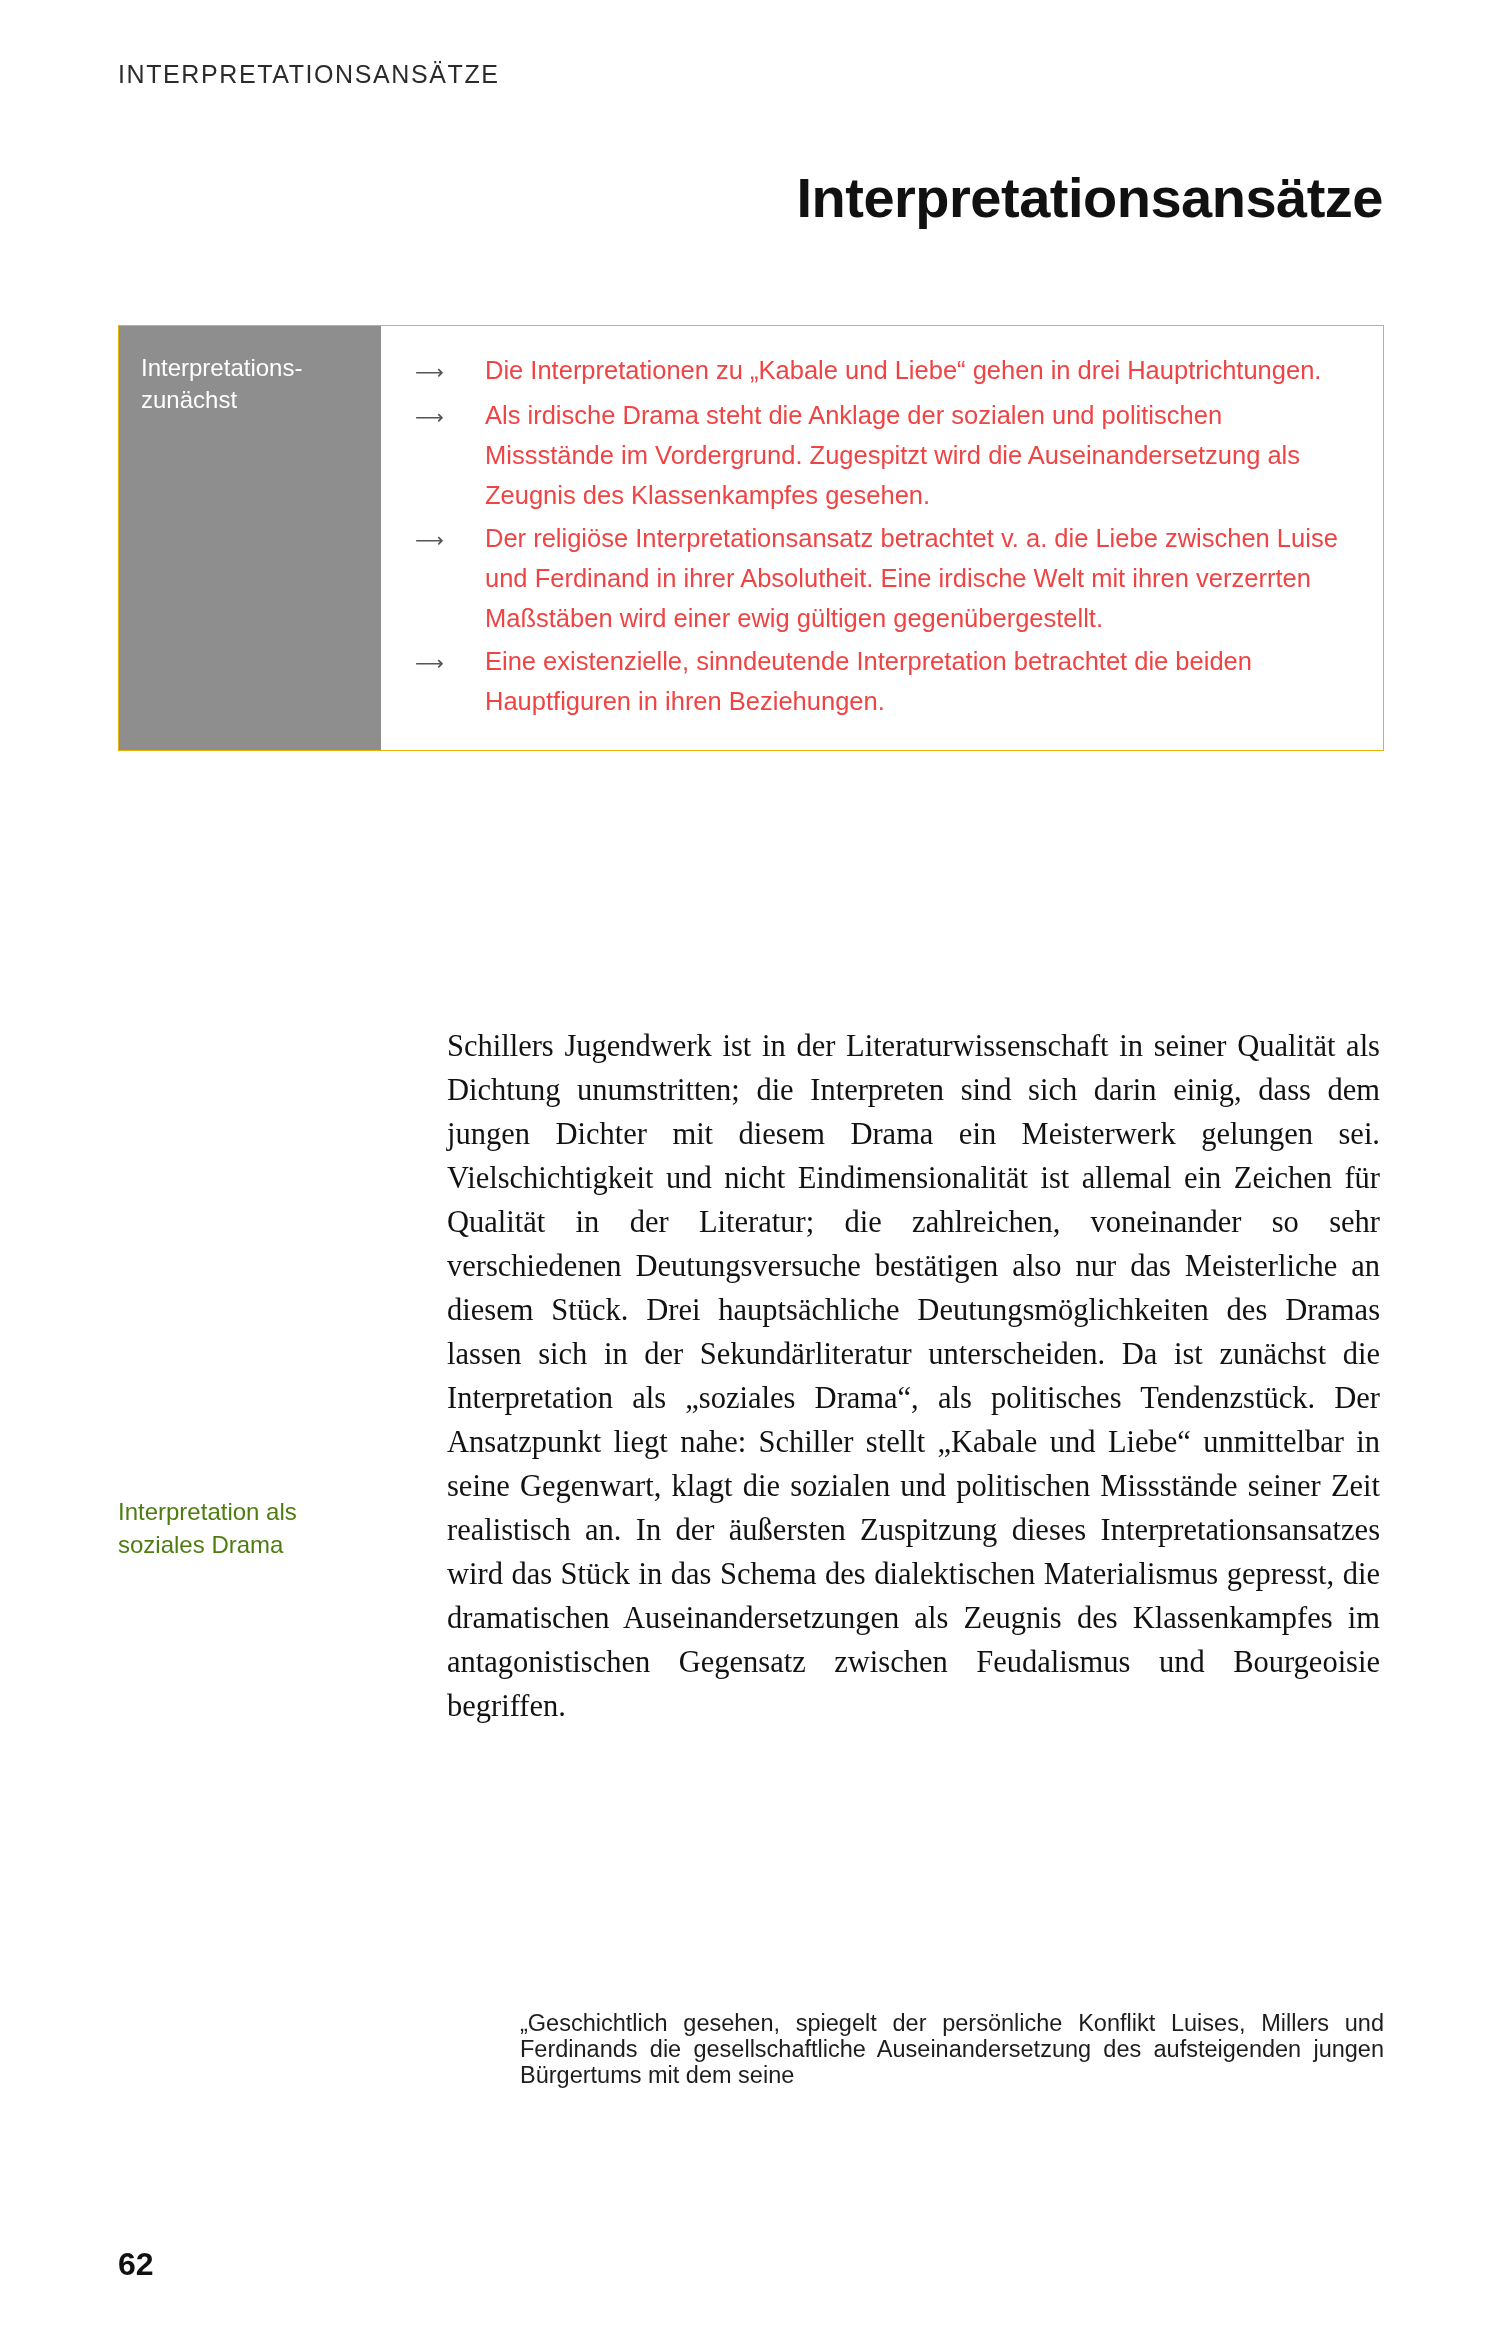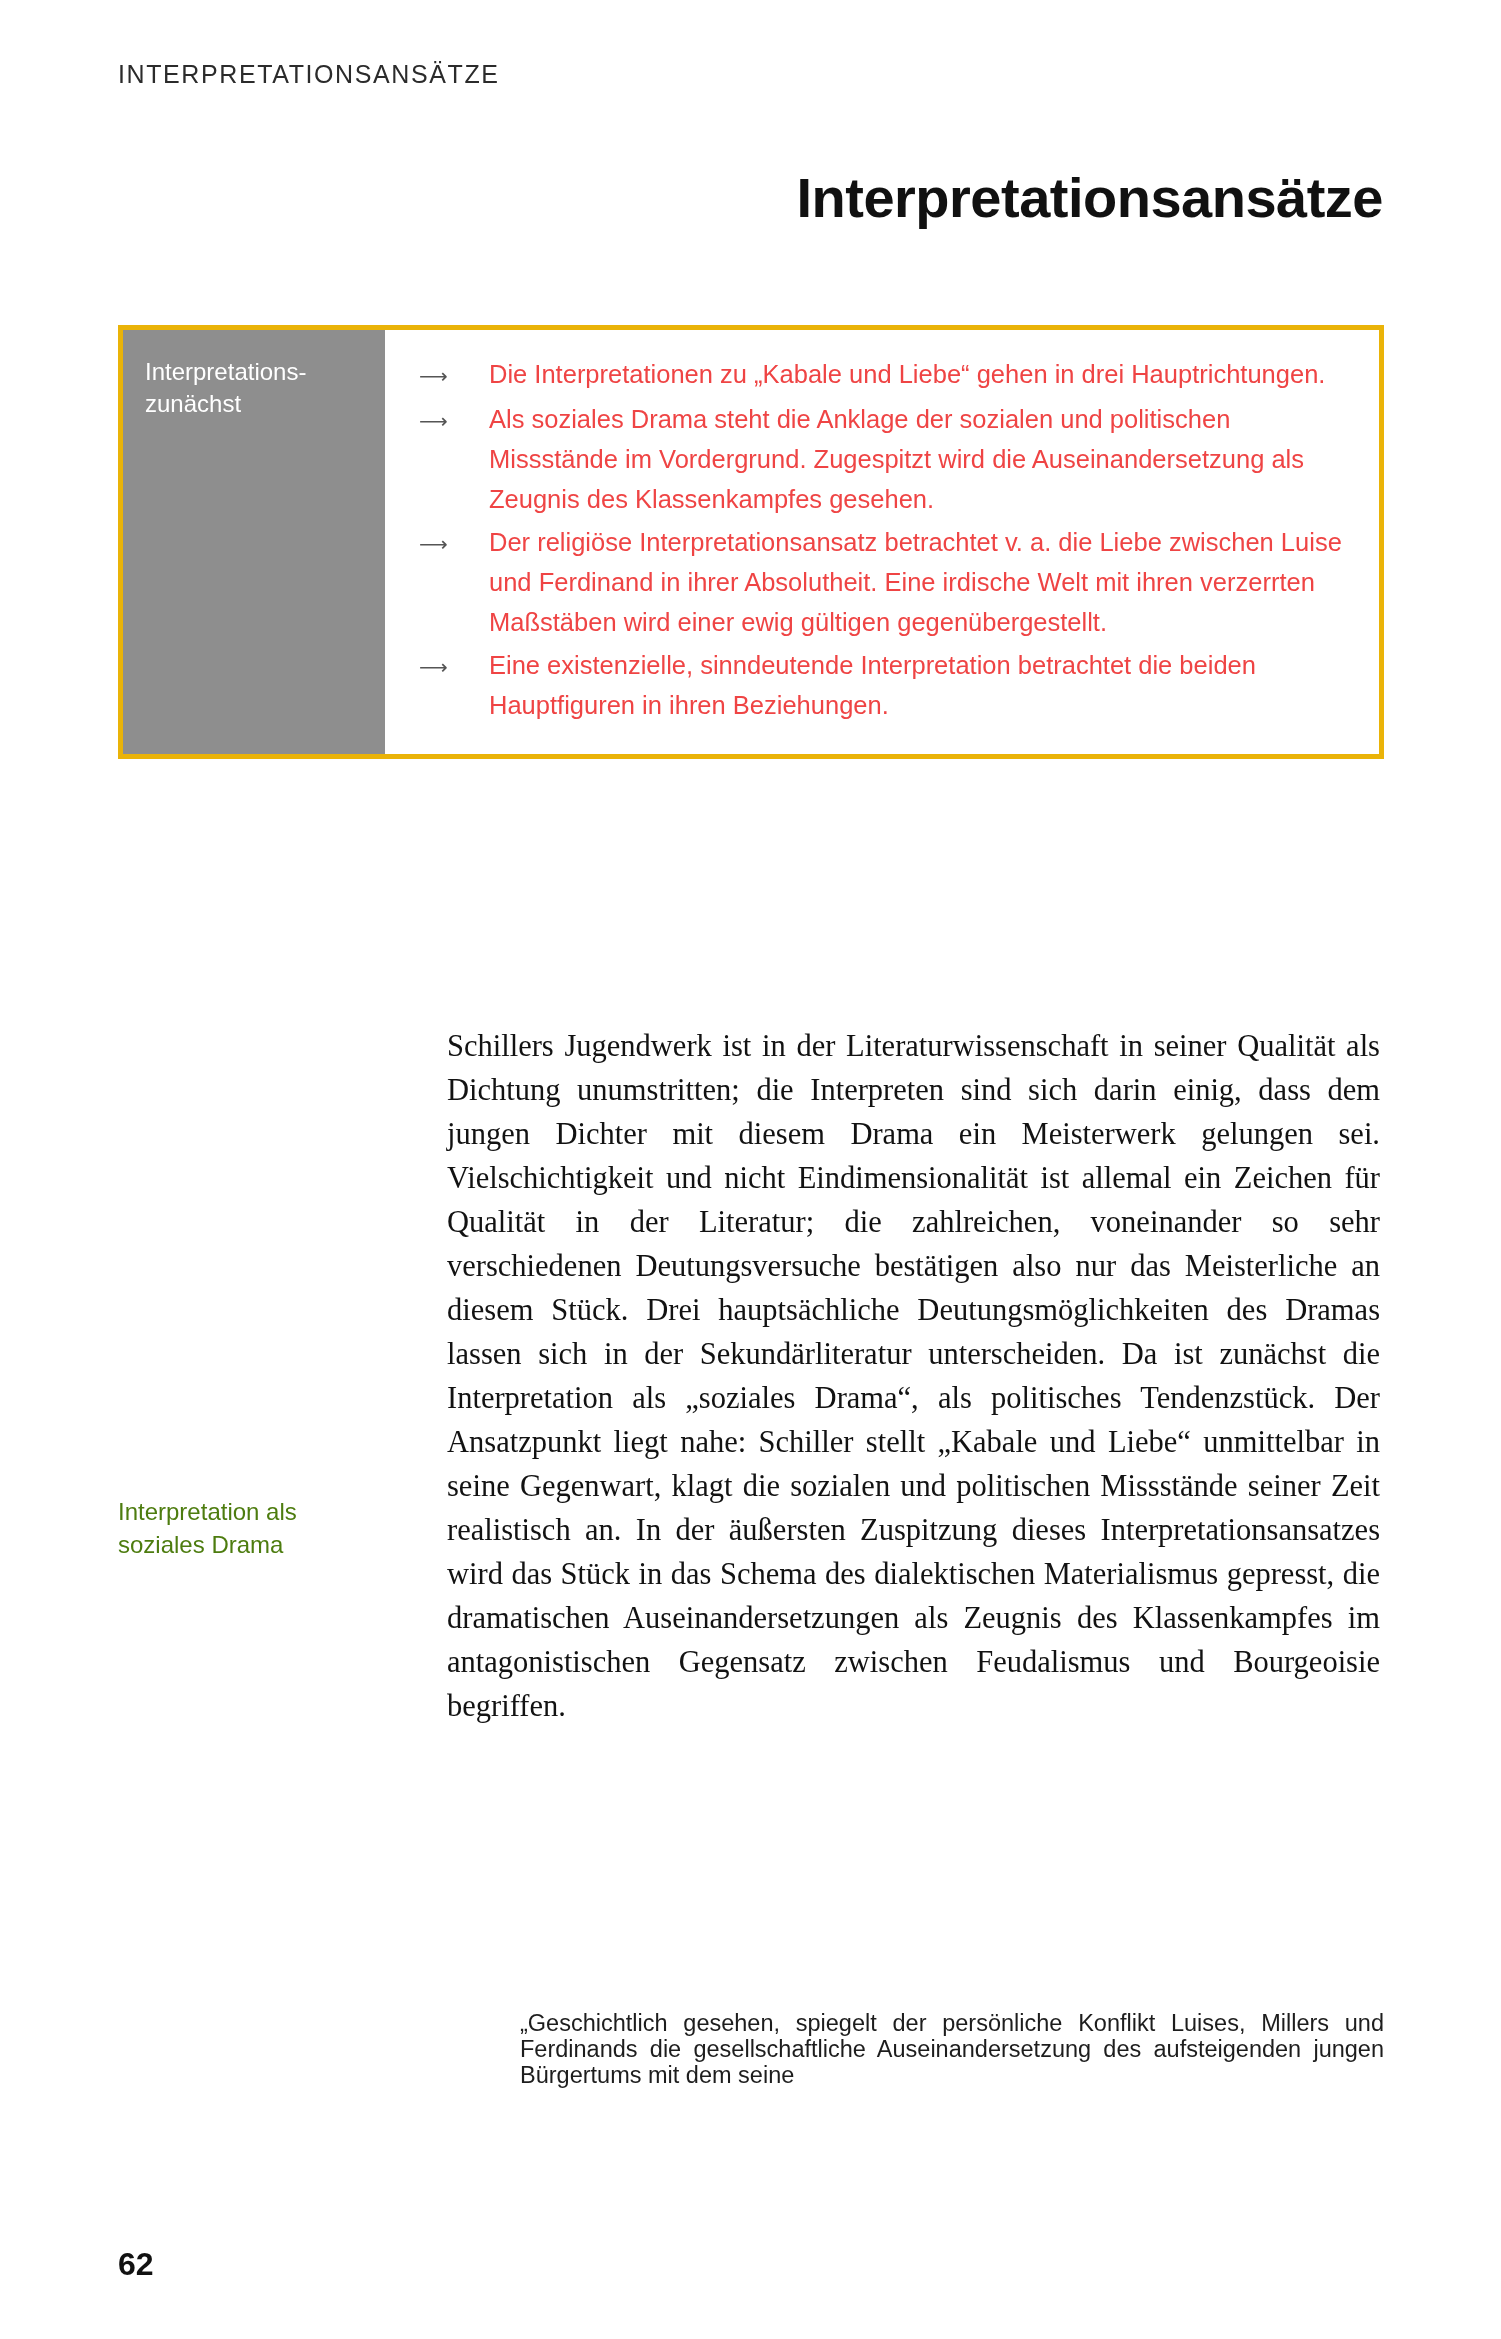--- a/index.html
+++ b/index.html
@@ -45,21 +45,21 @@
     letter-spacing: -0.5px;
     color: #111111;
   }
 
   
   .summary-box {
     position: absolute;
     left: 118px;
     top: 325px;
     width: 1266px;
-    border: 5px solid #eab308;
+    border: 1px solid #eab308;
     box-sizing: border-box;
     display: flex;
     align-items: stretch;
     background: #ffffff;
   }
   .summary-label {
     width: 262px;
     flex: 0 0 262px;
     background: #8e8e8e;
     color: #ffffff;
@@ -159,21 +159,21 @@
     <div class="summary-label"><span>Interpretations-</span><br><span>zunächst</span></div>
     <div class="summary-body">
 
       <div class="bullet-row">
         <span class="bullet-arrow">⟶</span>
         <span class="bullet-text">Die Interpretationen zu „Kabale und Liebe“ gehen in drei Hauptrichtungen.</span>
       </div>
 
       <div class="bullet-row">
         <span class="bullet-arrow">⟶</span>
-        <span class="bullet-text">Als soziales Drama steht die Anklage der sozialen und politischen Missstände im Vordergrund. Zugespitzt wird die Auseinandersetzung als Zeugnis des Klassenkampfes gesehen.</span>
+        <span class="bullet-text">Als irdische Drama steht die Anklage der sozialen und politischen Missstände im Vordergrund. Zugespitzt wird die Auseinandersetzung als Zeugnis des Klassenkampfes gesehen.</span>
       </div>
 
       <div class="bullet-row">
         <span class="bullet-arrow">⟶</span>
         <span class="bullet-text">Der religiöse Interpretationsansatz betrachtet v. a. die Liebe zwischen Luise und Ferdinand in ihrer Absolutheit. Eine irdische Welt mit ihren verzerrten Maßstäben wird einer ewig gültigen gegenübergestellt.</span>
       </div>
 
       <div class="bullet-row">
         <span class="bullet-arrow">⟶</span>
         <span class="bullet-text">Eine existenzielle, sinndeutende Interpretation betrachtet die beiden Hauptfiguren in ihren Beziehungen.</span>

